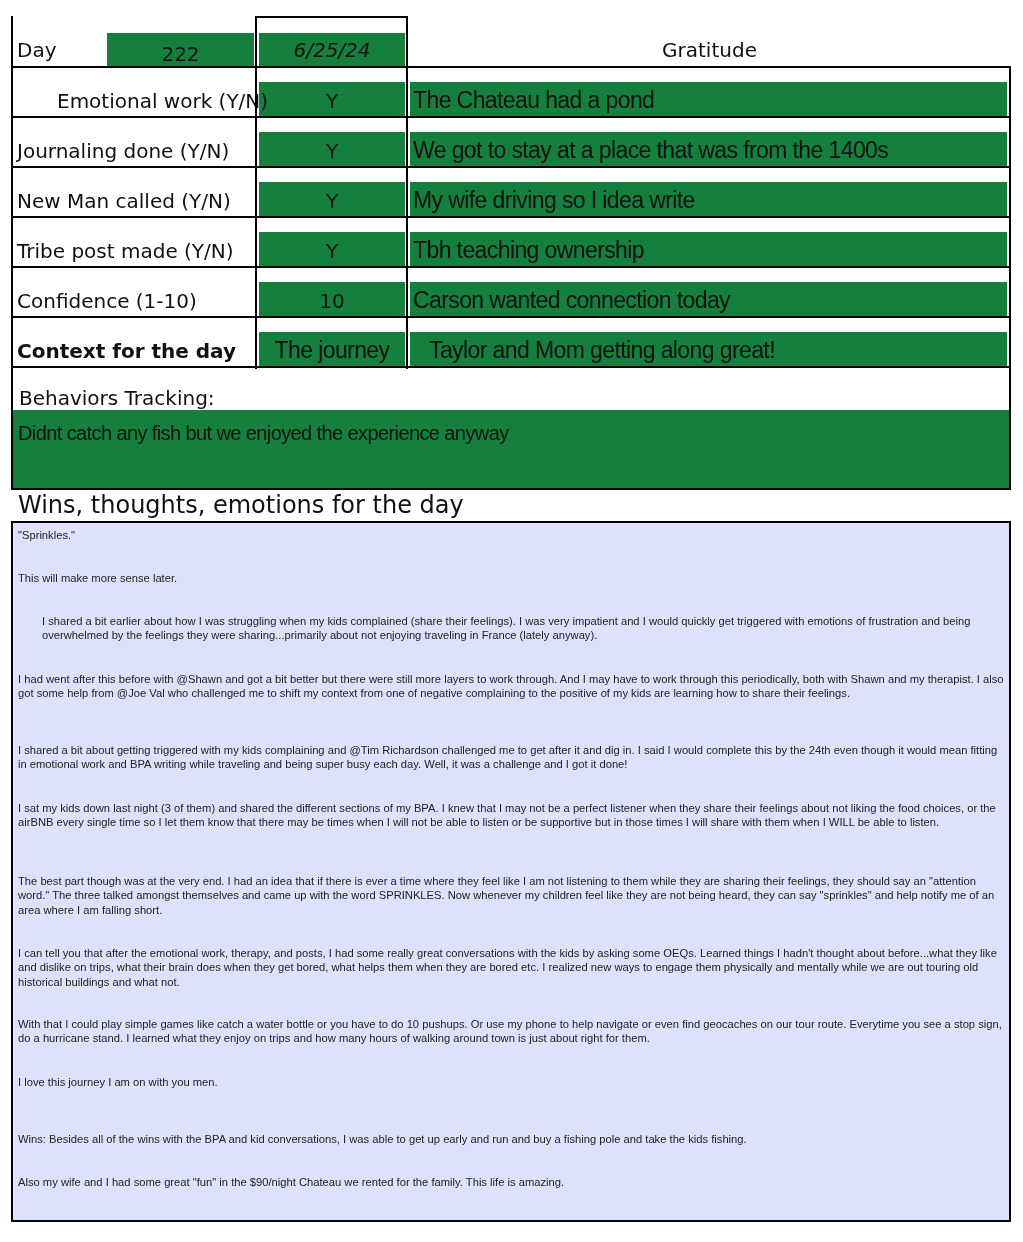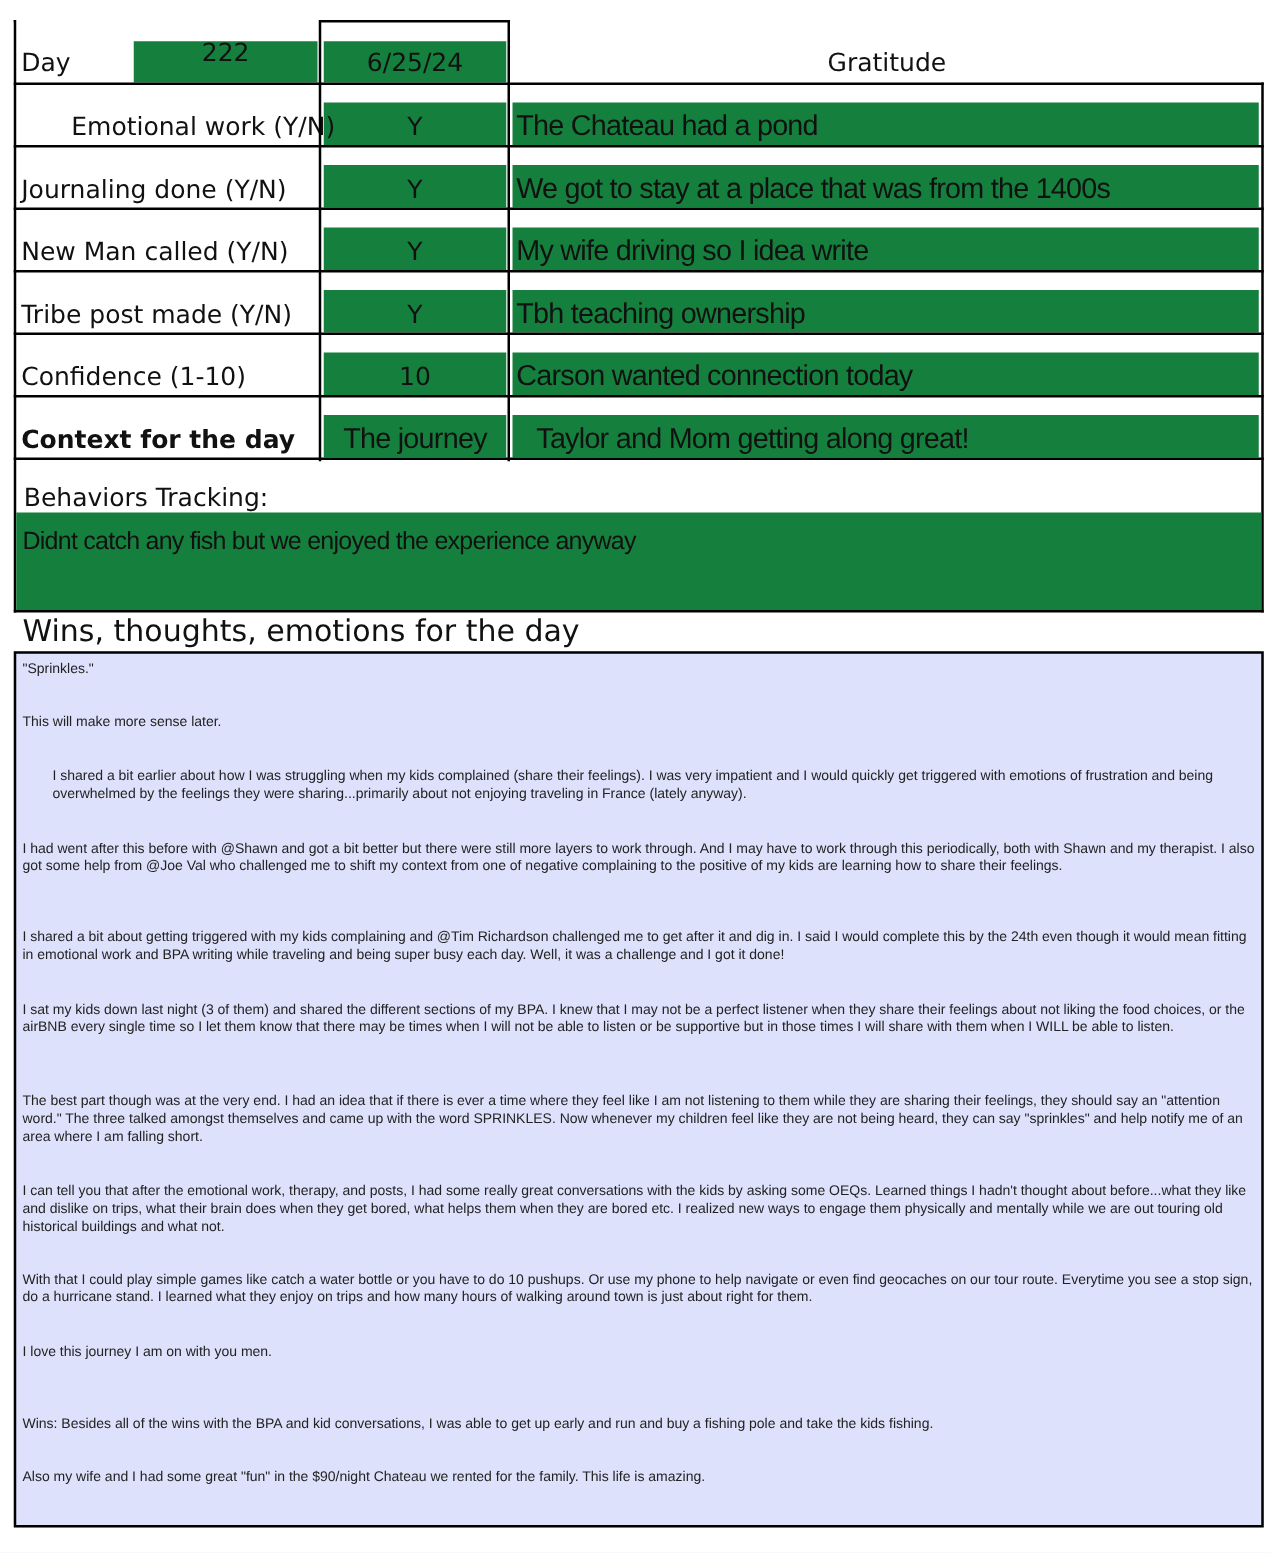--- a/index.html
+++ b/index.html
@@ -14,22 +14,22 @@
   .wins-box { border: 2px solid #000; background: #dde1fb; }
   .para { font-family: "Liberation Sans", sans-serif; font-size: 11.2px; line-height: 14.4px; color: #222; margin: 0; }
 </style>
 </head>
 <body>
 
 <div class="abs fill" style="left:107px; top:33px; width:147px; height:33px;"></div>
 <div class="abs fill" style="left:259px; top:33px; width:146px; height:33px;"></div>
 
 <div class="abs lbl" style="left:17px; top:38px;">Day</div>
-<div class="abs lbl center" style="left:107px; top:30px; width:147px;">222</div>
-<div class="abs lbl center" style="left:257px; top:38px; width:150px;">6/25/24</div>
+<div class="abs lbl center" style="left:107px; top:42px; width:147px;">222</div>
+<div class="abs lbl center" style="left:257px; top:38px; width:150px;font-style:italic;">6/25/24</div>
 <div class="abs lbl center" style="left:408px; top:38px; width:603px;">Gratitude</div>
 
 <div id="rows-layer">
     <div class="hline" style="left: 11px; top: 66px; width: 1000px;"></div>
     <div class="abs fill" style="left: 259px; top: 82px; width: 146px; height: 34px;"></div>
     <div class="abs fill" style="left: 410px; top: 82px; width: 597px; height: 34px;"></div>
     <div class="abs lbl" style="left: 17px; top: 89px; margin-left: 40px;">Emotional work  (Y/N)</div>
     <div class="abs lbl center" style="left: 257px; width: 150px; top: 89px;">Y</div>
     <div class="abs cond" style="left: 413px; top: 87px;">The Chateau had a pond</div>
     <div class="hline" style="left: 11px; top: 116px; width: 1000px;"></div>

